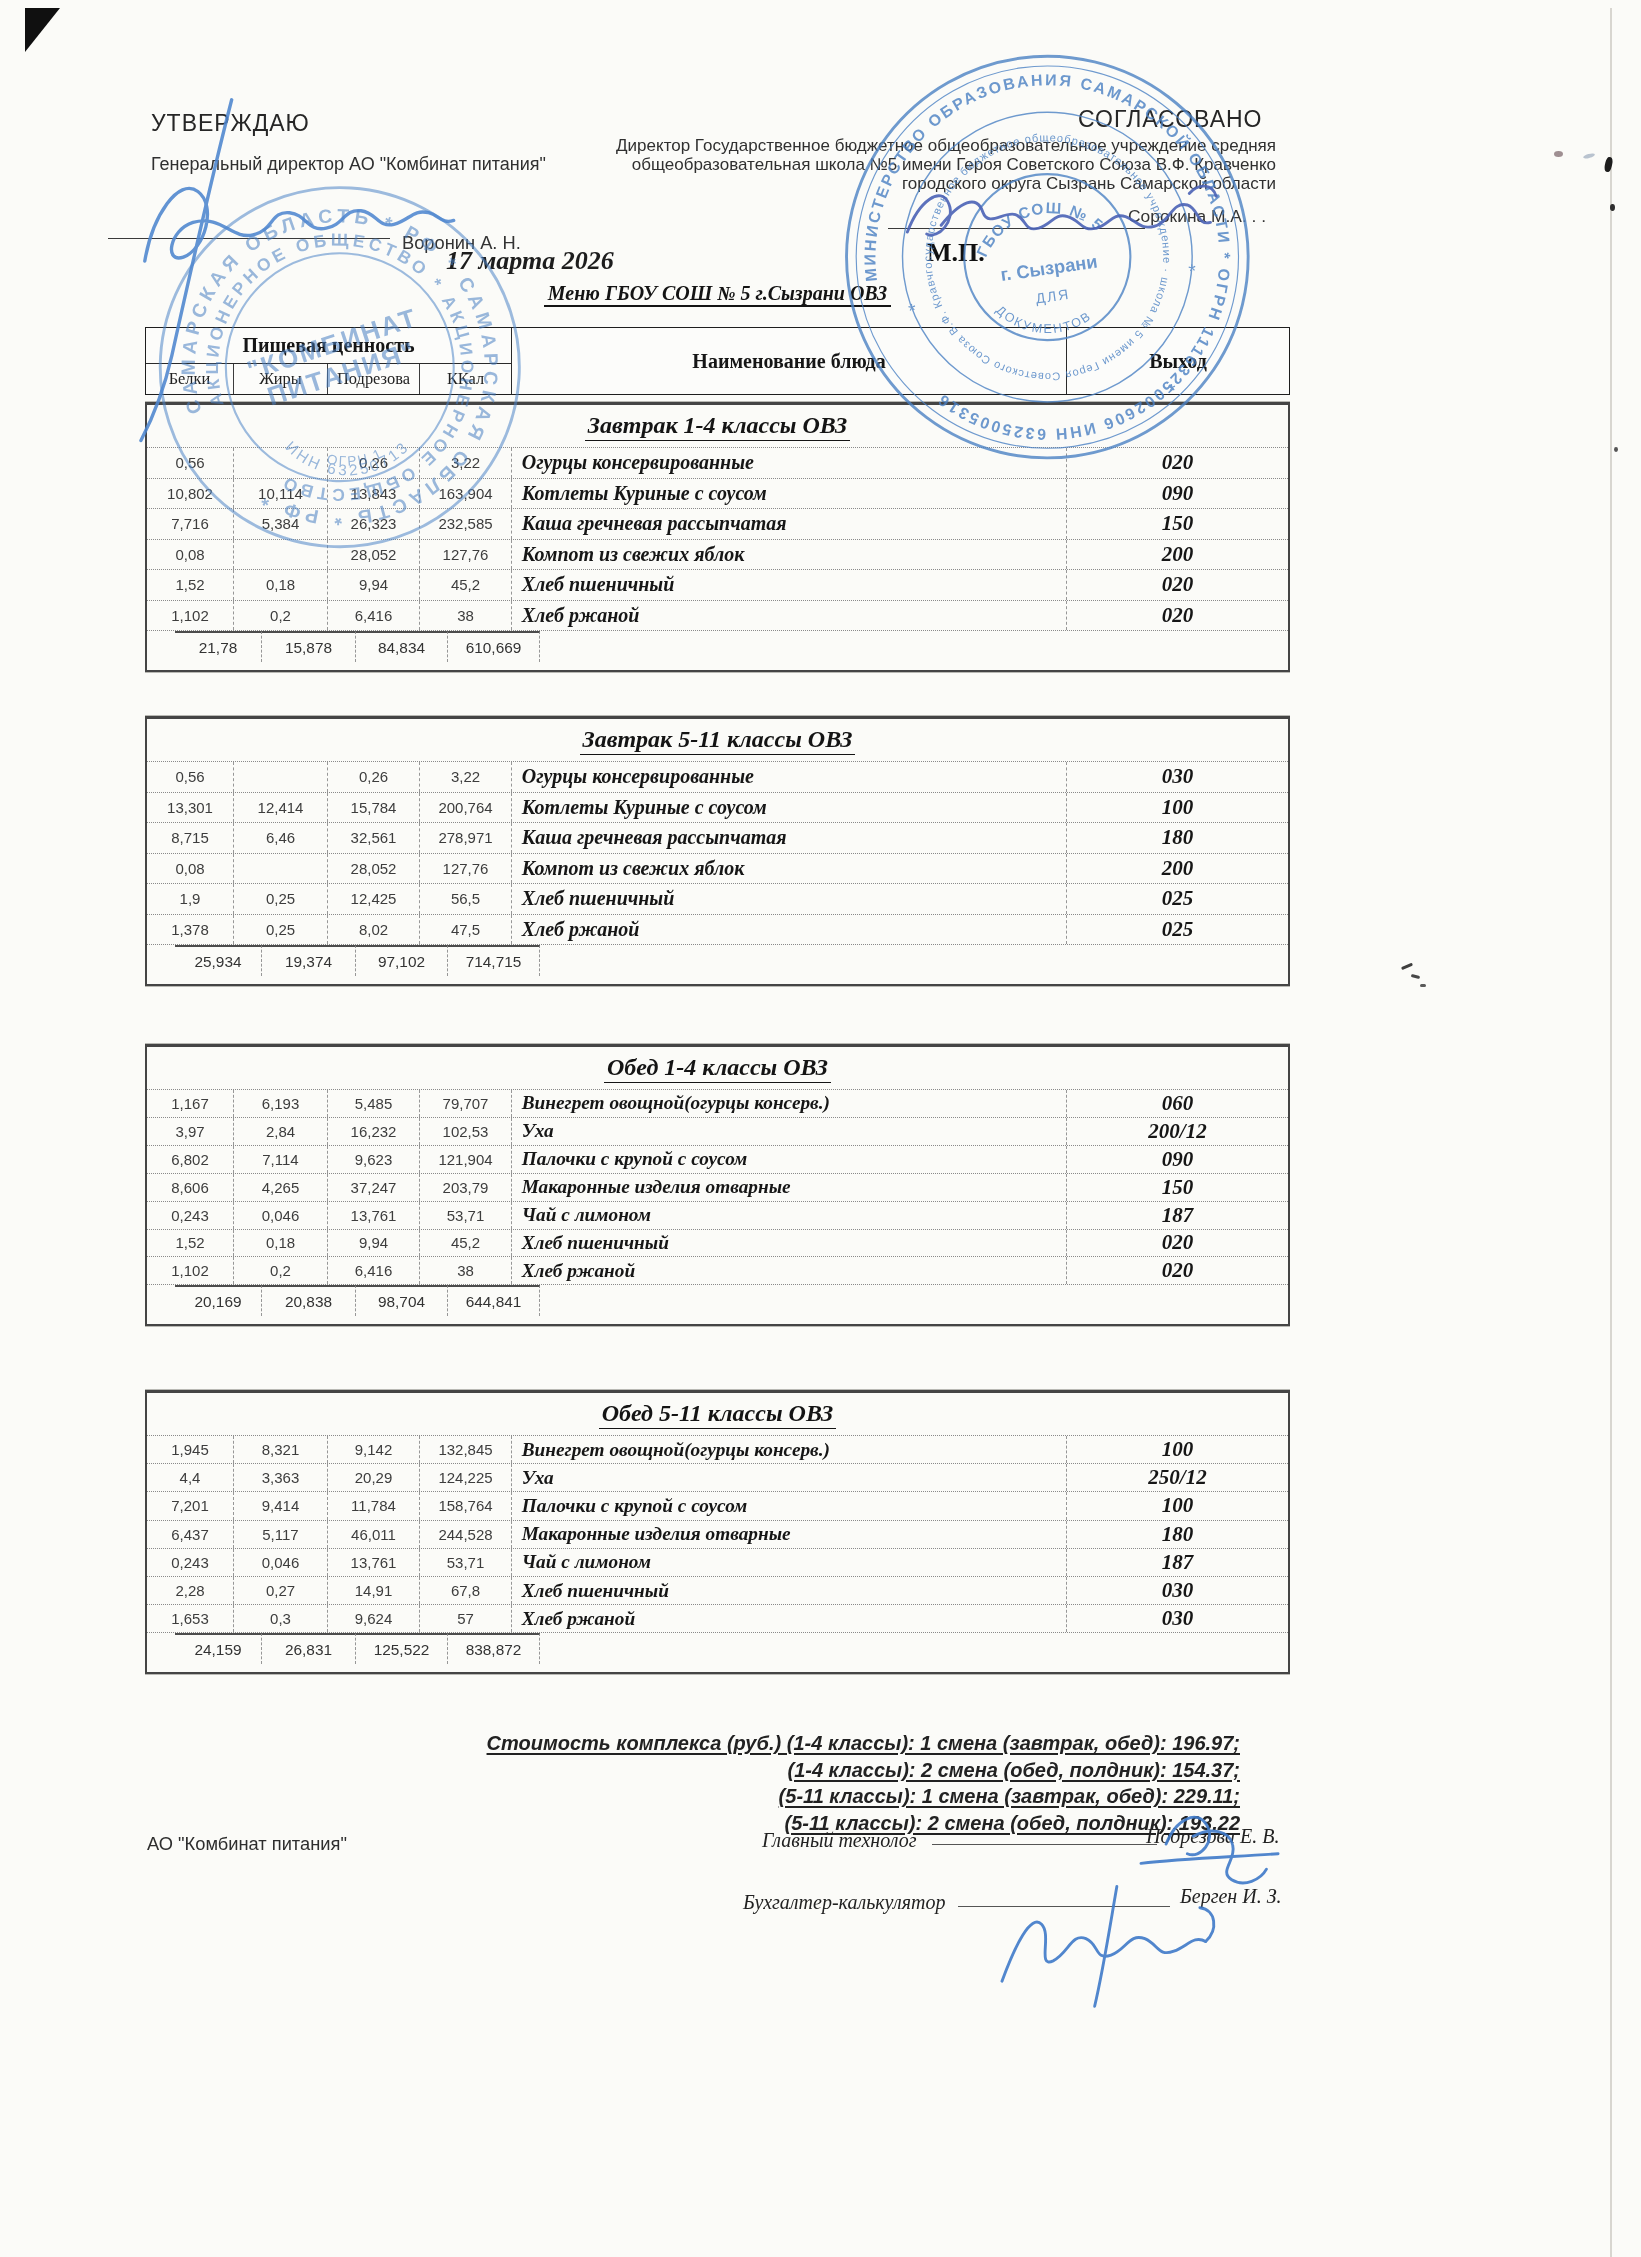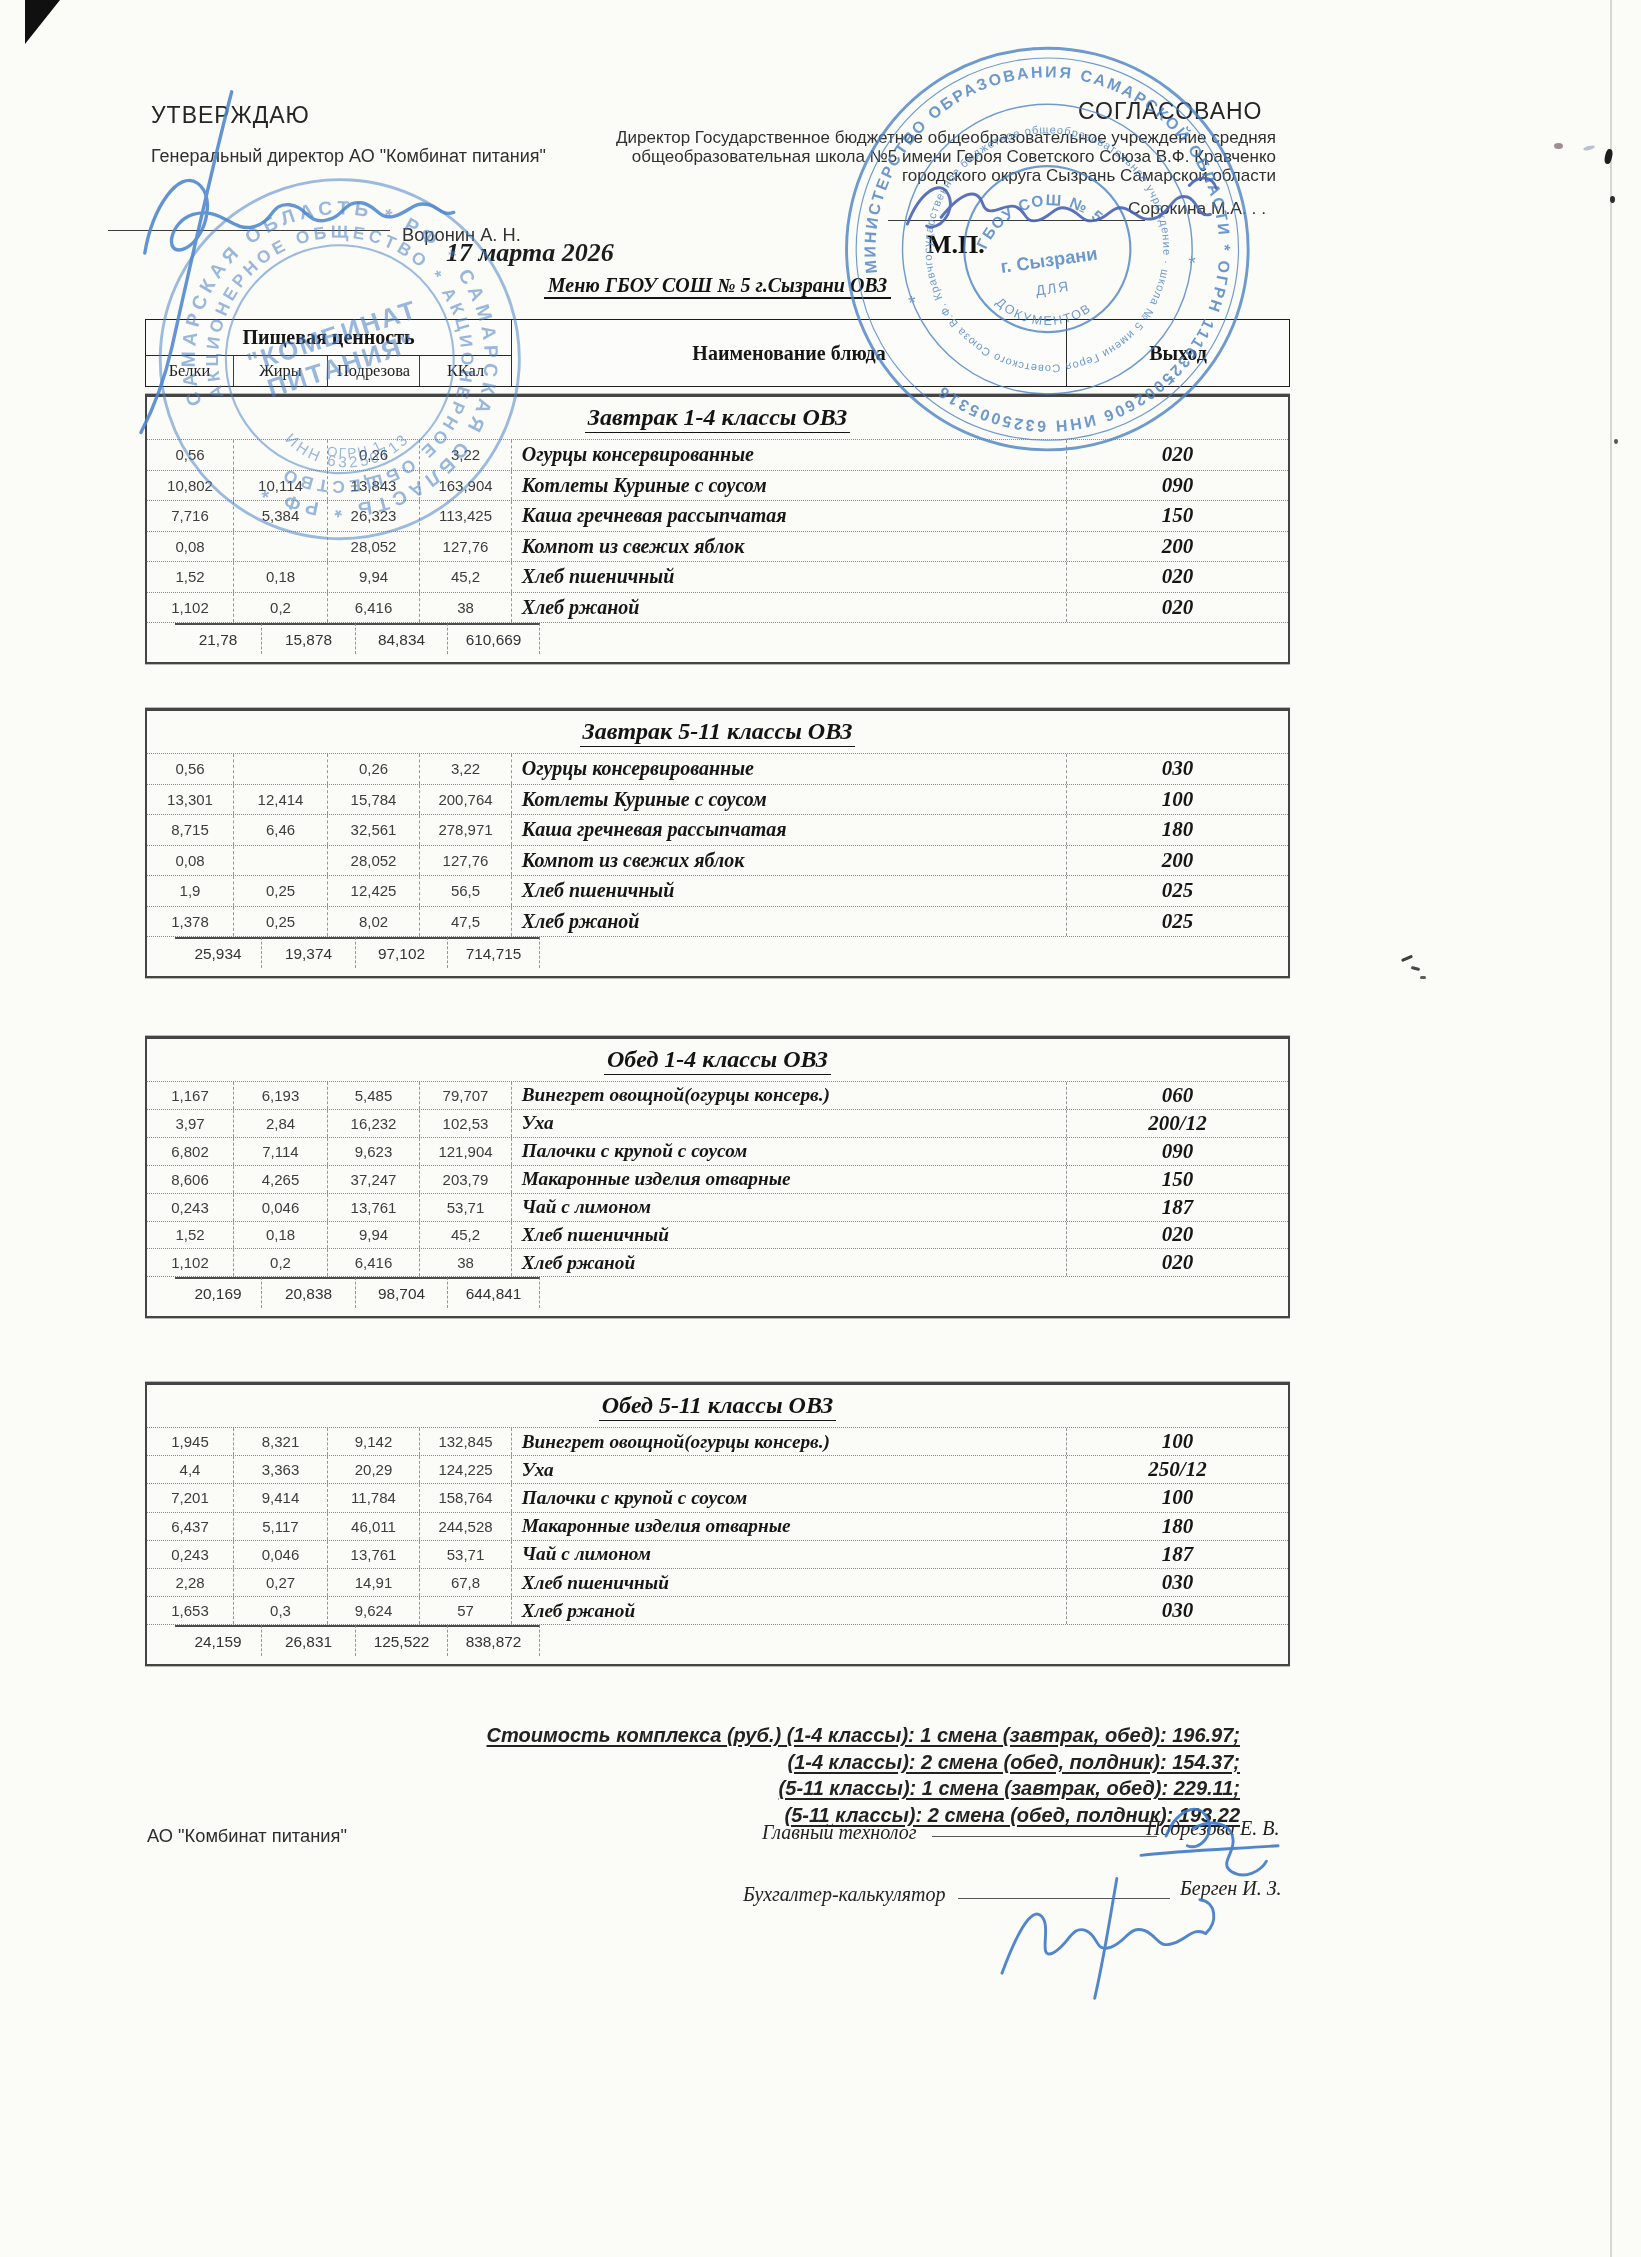--- a/index.html
+++ b/index.html
@@ -1,17 +1,17 @@
 <!DOCTYPE html>
 <html><head>
 <meta charset="utf-8">
 <style>
   html,body{margin:0;padding:0;}
   body{width:1641px;height:2257px;background:#fbfbf8;font-family:"Liberation Sans",sans-serif;position:relative;overflow:hidden;color:#2b2b2b;}
-  .page{position:absolute;inset:0;}
+  .page{position:absolute;inset:0;margin-top:8px;}
 
   
   .corner-wedge{position:absolute;top:0;left:25px;width:0;height:0;border-top:44px solid #101010;border-right:35px solid transparent;}
   .scanline{position:absolute;left:1610px;top:0;width:1.9px;height:2257px;background:#d8d6d0;}
   .speck{position:absolute;border-radius:50%;}
   .sp1{left:1554px;top:143px;width:8.7px;height:5.8px;background:#9f8f92;}
   .sp2{left:1583px;top:146px;width:11.6px;height:3.9px;background:#b9c3cf;transform:rotate(-15deg);}
   .sp3{left:1605px;top:149px;width:6.8px;height:15.4px;background:#1d1d1d;border-radius:40%;transform:rotate(12deg);}
   .sp4{left:1610px;top:196px;width:4.8px;height:6.8px;background:#2e2e2e;}
   .sp5{left:1614px;top:439px;width:3.9px;height:4.8px;background:#555;}
@@ -141,21 +141,21 @@
             <span class="c num">10,114</span>
             <span class="c num">13,843</span>
             <span class="c num">163,904</span>
             <span class="c dish">Котлеты Куриные с соусом</span>
             <span class="c out">090</span>
           </div>
           <div class="row">
             <span class="c num">7,716</span>
             <span class="c num">5,384</span>
             <span class="c num">26,323</span>
-            <span class="c num">113,425</span>
+            <span class="c num">232,585</span>
             <span class="c dish">Каша гречневая рассыпчатая</span>
             <span class="c out">150</span>
           </div>
           <div class="row">
             <span class="c num">0,08</span>
             <span class="c num"></span>
             <span class="c num">28,052</span>
             <span class="c num">127,76</span>
             <span class="c dish">Компот из свежих яблок</span>
             <span class="c out">200</span>

